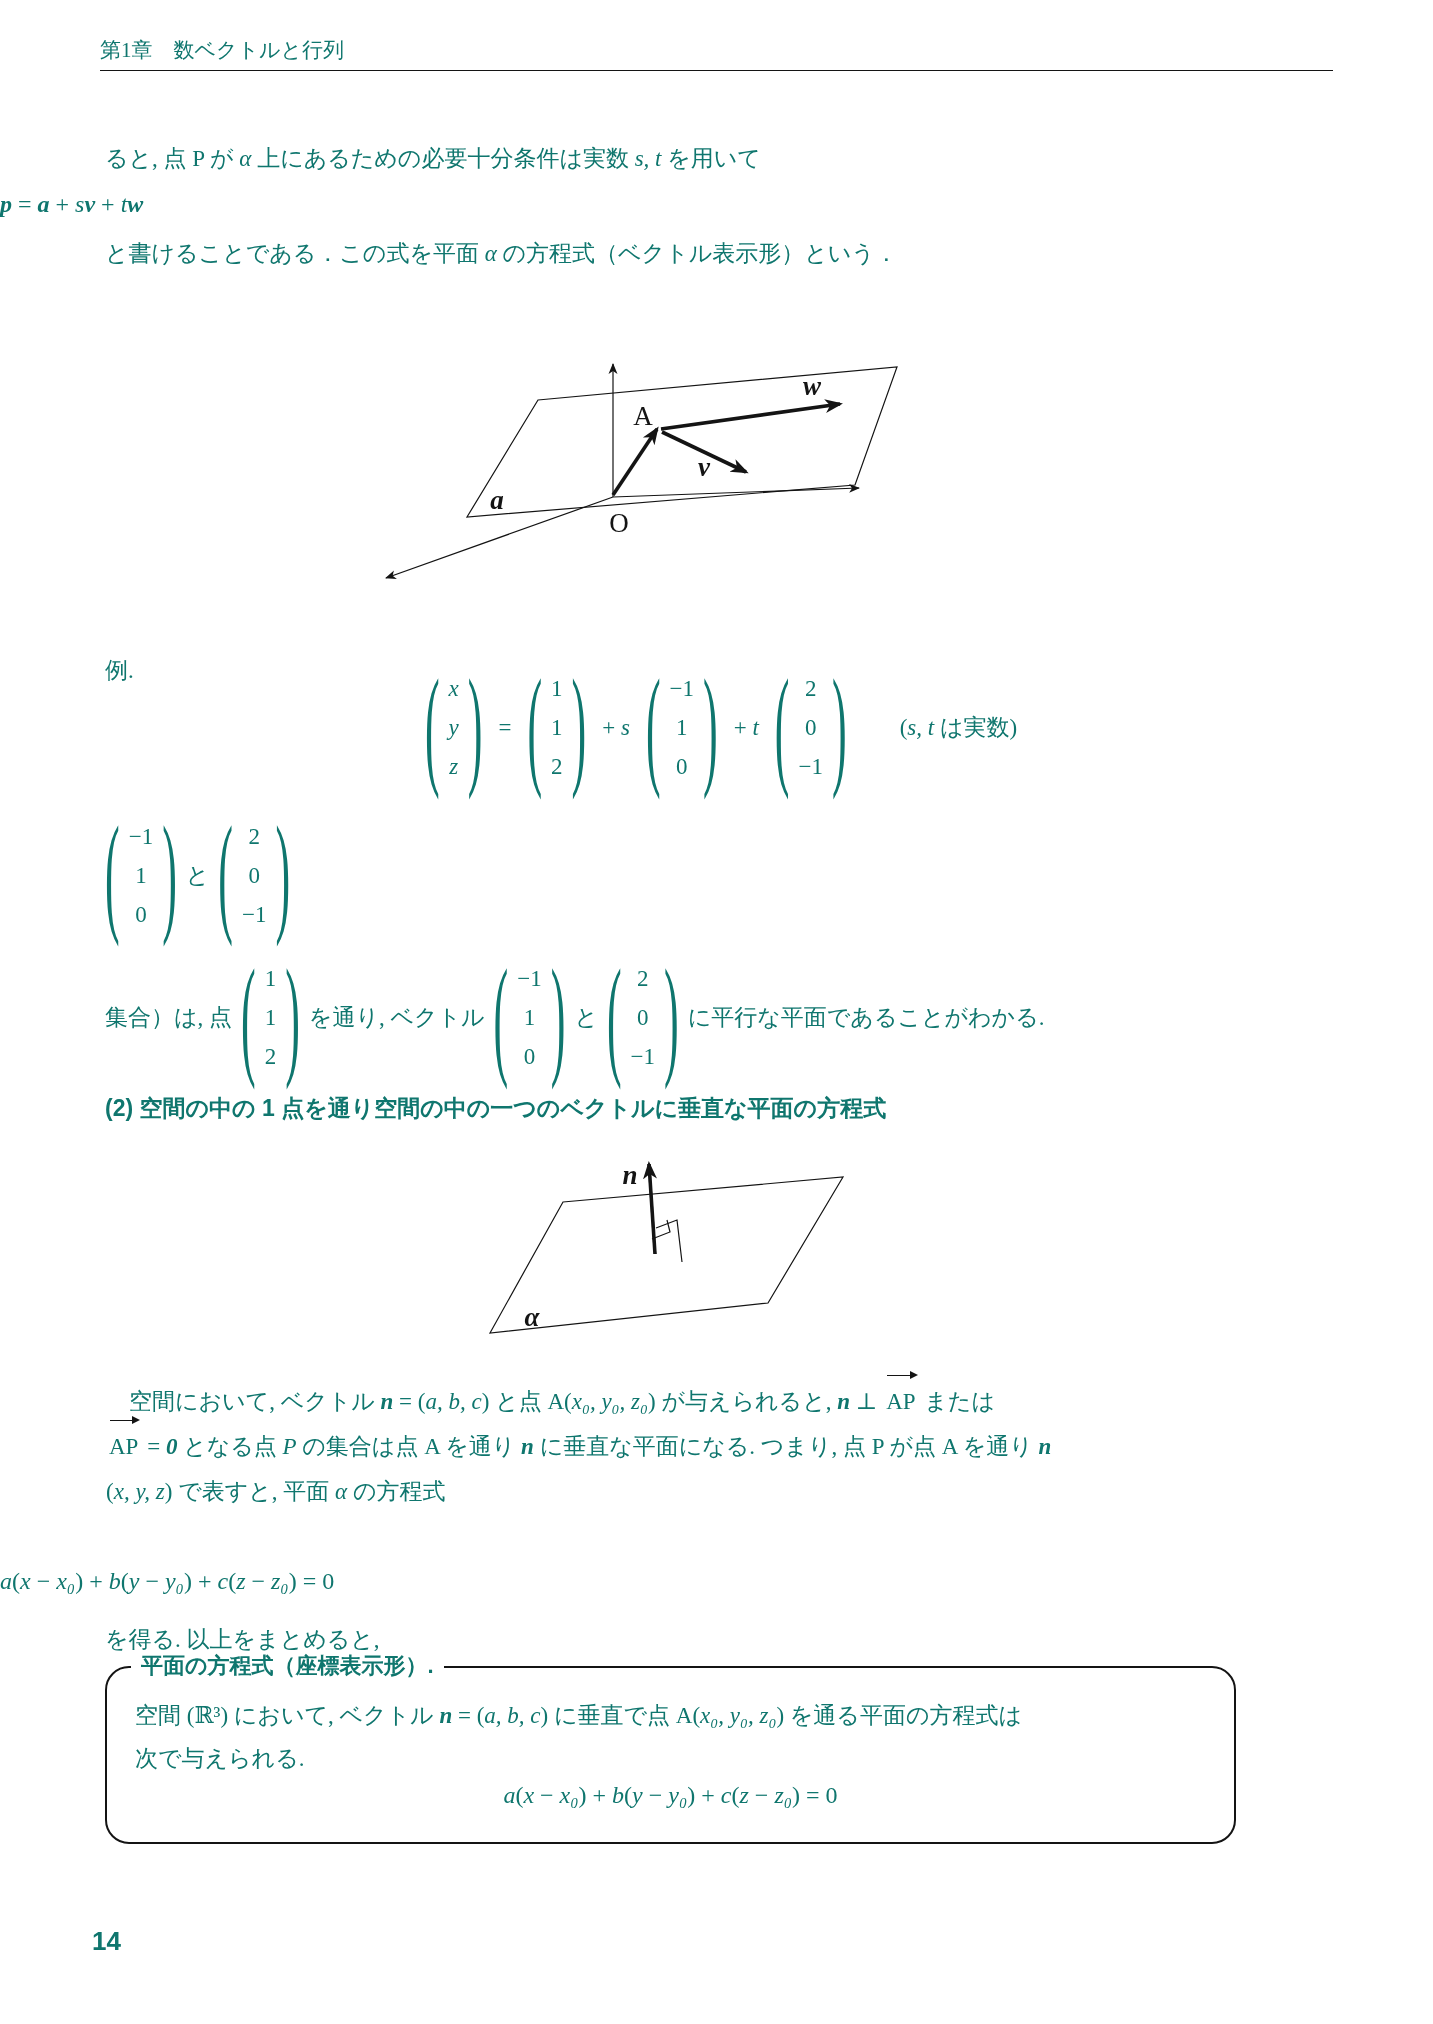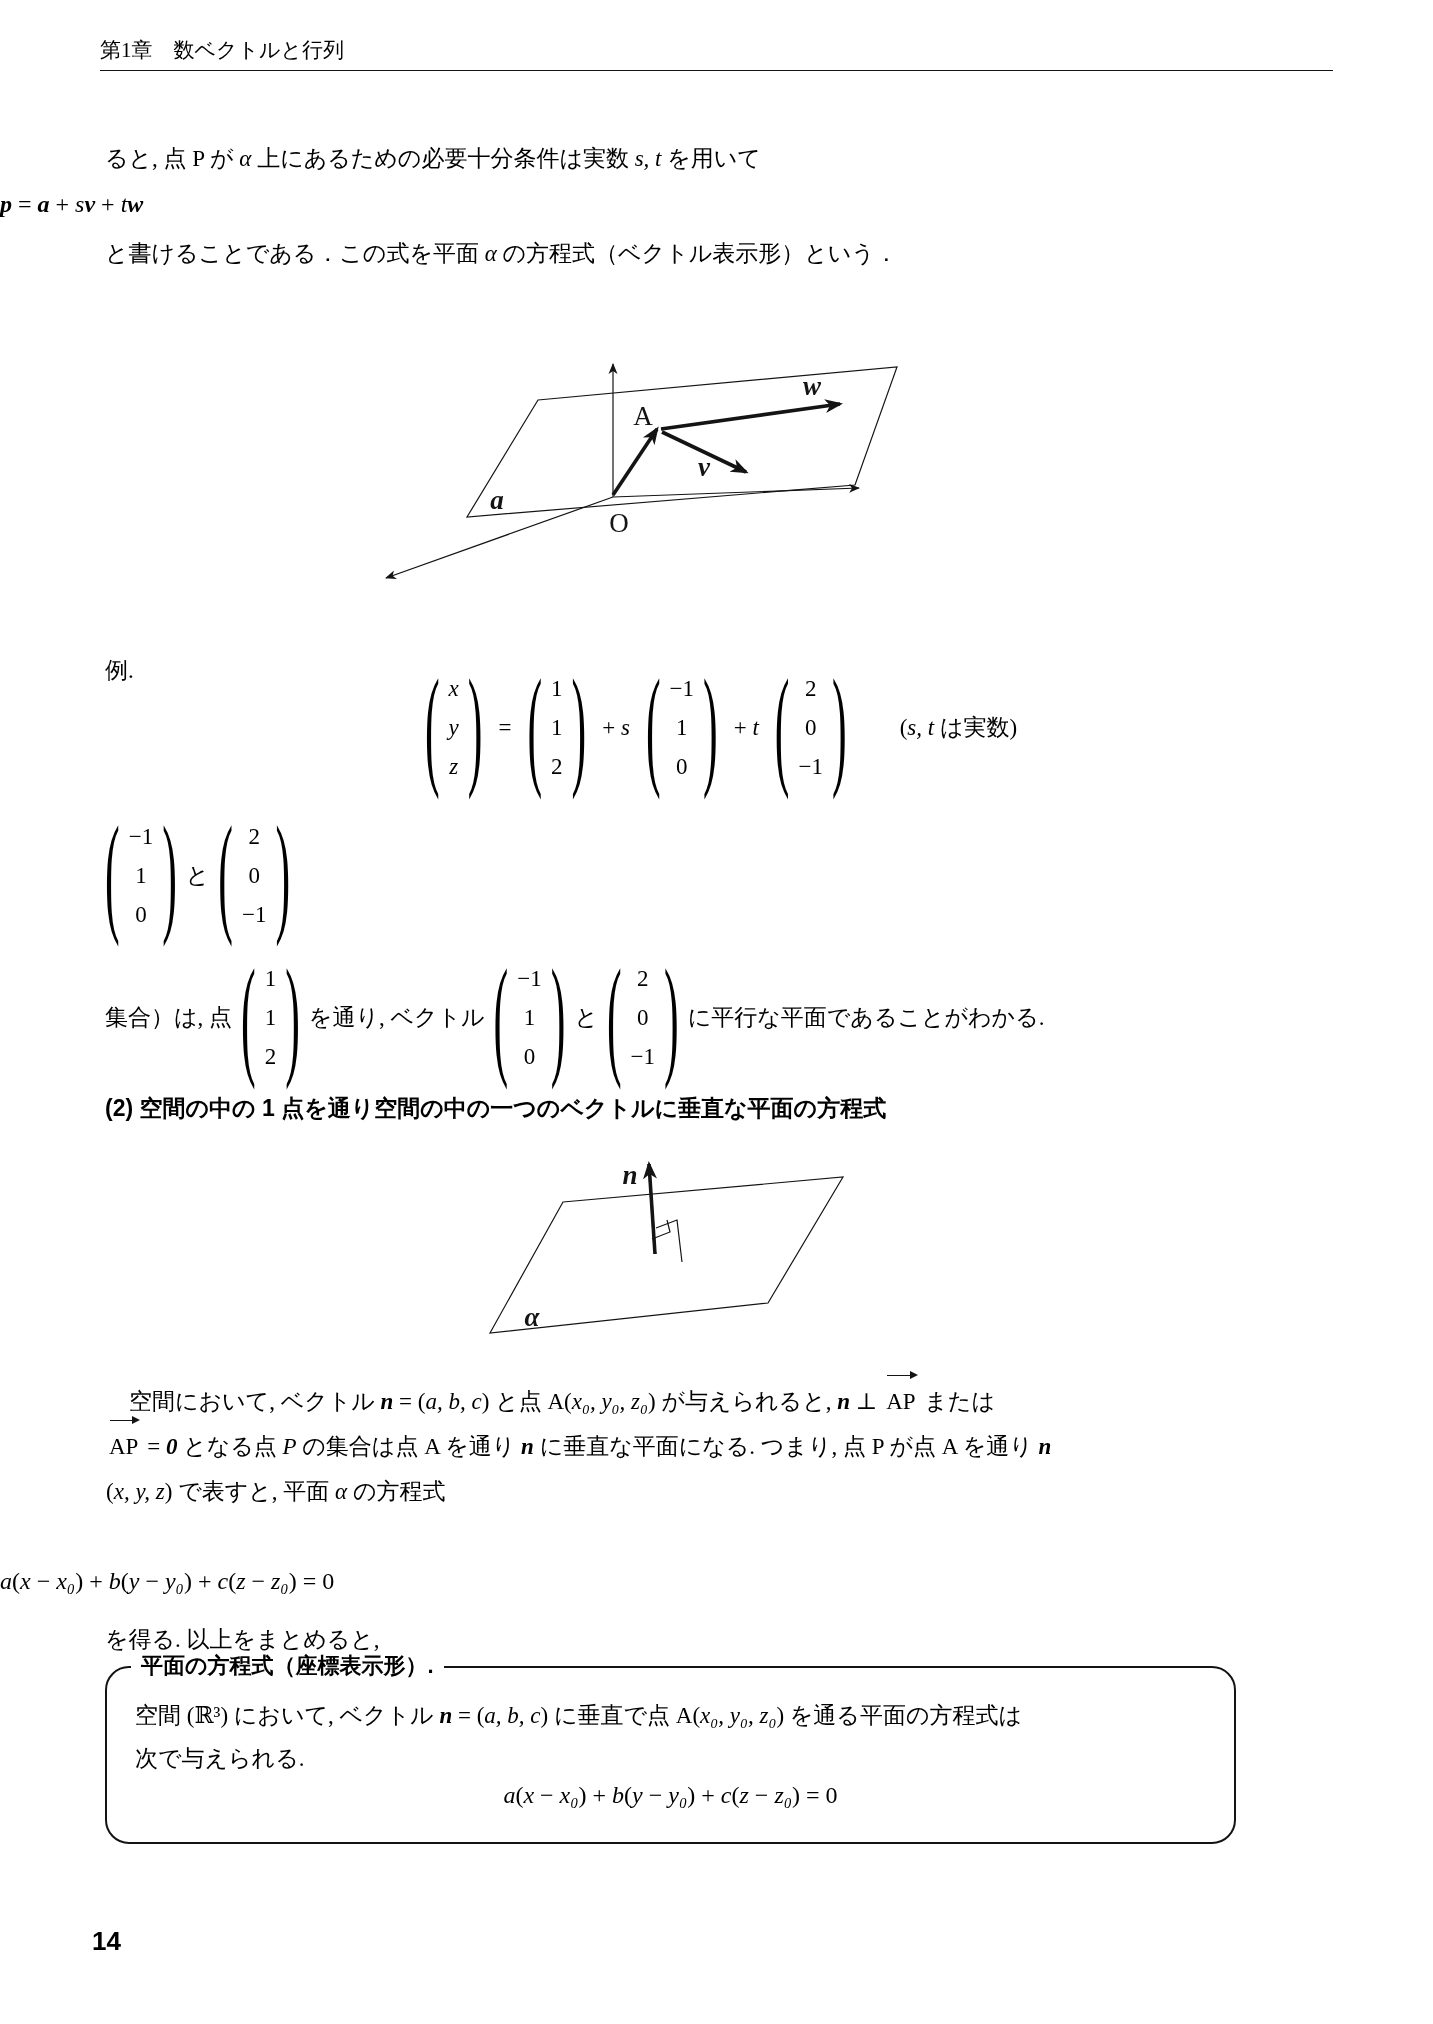--- a/index.html
+++ b/index.html
@@ -1,19 +1,19 @@
 <!DOCTYPE html>
 <html><head>
 <meta charset="utf-8">
 <style>
   html,body { margin:0; padding:0; background:#fff; }
   .page {
     position:relative; width:1433px; height:2024px; background:#ffffff;
     font-family:"Liberation Serif","DejaVu Serif",serif;
-    font-size:23px; color:#000000; overflow:hidden;
+    font-size:23px; color:#0f766e; overflow:hidden;
   }
   .abs { position:absolute; }
   .line { position:absolute; left:105px; white-space:nowrap; }
   .center-eq { position:absolute; left:0; width:100%; white-space:nowrap; font-size:24px; }
   .mi  { font-style:italic; }
   .mbi { font-style:italic; font-weight:700; }
   
   .oa { position:relative; display:inline-block; margin:0 3px; }
   .oa::before { content:""; position:absolute; left:1px; right:4px; top:-4px; border-top:1.5px solid #141414; }
   .oa::after  { content:""; position:absolute; right:-2px; top:-8px; width:0; height:0;

